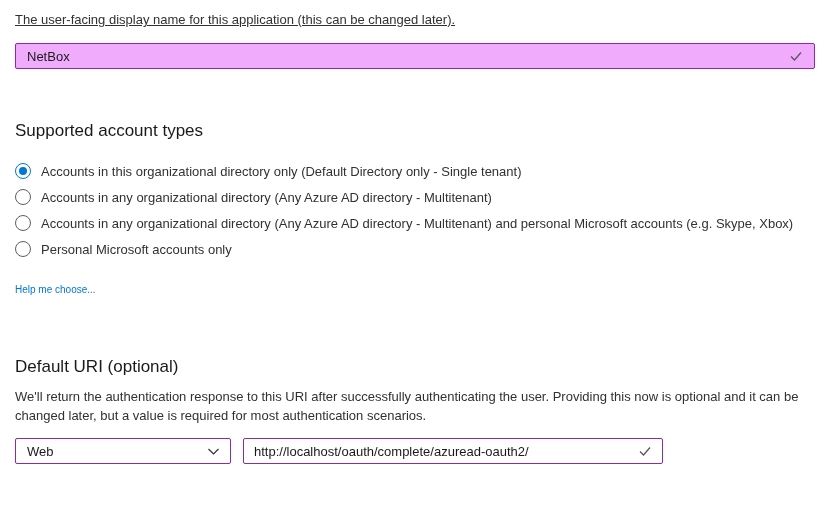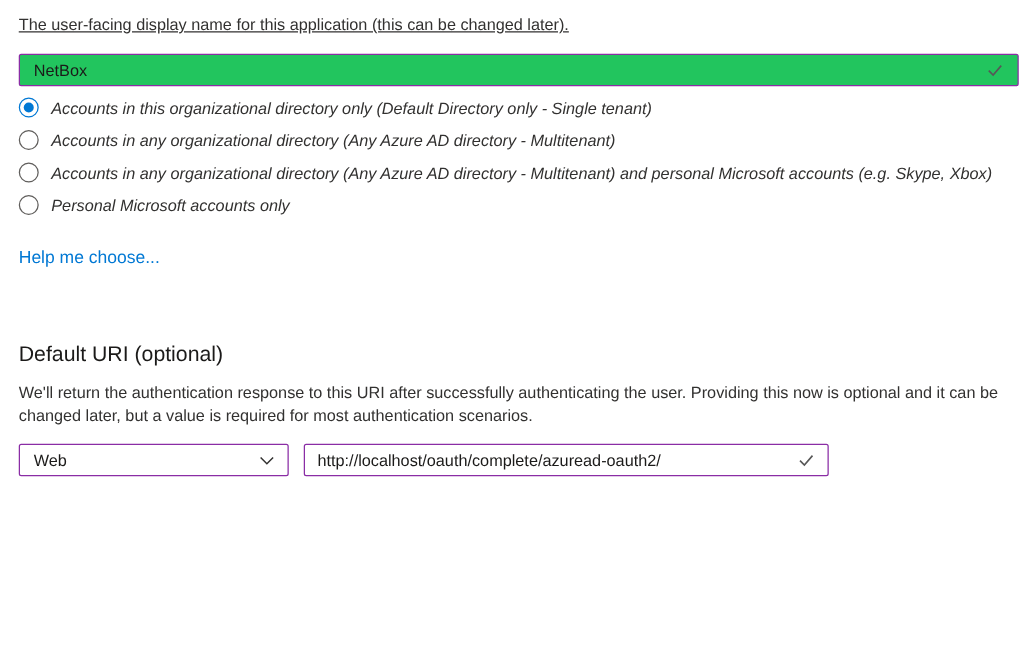--- a/index.html
+++ b/index.html
@@ -8,41 +8,41 @@
   .page { width: 829px; height: 516px; padding: 0 14px 0 15px; }
 
   .section-title { padding-top: 10px; font-size: 17px; line-height: 22px; font-weight: 400; color: #1b1a19; }
   .required-star { color: #e81123; margin-right: 4px; font-size: 15px; }
 
   .field-desc { margin-top: 12px; font-size: 13px; line-height: 16px; color: #323130; text-decoration: underline; }
 
   .text-input {
     margin-top: 15px; height: 26px; width: 800px;
     border: 1px solid #8a2da5; border-radius: 2px;
-    display: flex; align-items: center; background: #22c55e;
+    display: flex; align-items: center; background: #f0abfc;
   }
   .text-input .value { flex: 1 1 auto; padding-left: 11px; font-size: 13px; color: #1b1a19; white-space: nowrap; overflow: hidden; }
   .text-input .check { flex: 0 0 auto; padding-right: 10px; display: flex; align-items: center; }
 
   .sat-title { margin-top: 41px; }
   .question { margin-top: 17px; font-size: 13px; line-height: 16px; }
 
-  .radio-group { margin-top: 4px; font-style: italic; }
+  .radio-group { margin-top: 16px; }
   .radio-row { height: 26px; display: flex; align-items: center; cursor: default; }
   .radio-outer {
     flex: 0 0 auto; width: 16px; height: 16px; border-radius: 50%;
     border: 1px solid #605e5c; background: #fff;
     display: flex; align-items: center; justify-content: center;
   }
   .radio-row.selected .radio-outer { border-color: #0078d4; }
   .radio-dot { width: 8px; height: 8px; border-radius: 50%; background: #0078d4; display: none; }
   .radio-row.selected .radio-dot { display: block; }
   .radio-label { margin-left: 10px; font-size: 13px; color: #323130; white-space: nowrap; }
 
-  .help-link { display: inline-block; margin-top: 20px; font-size: 14px; line-height: 16px; color: #0078d4; text-decoration: none; cursor: pointer; }
+  .help-link { display: inline-block; margin-top: 20px; font-size: 10px; line-height: 16px; color: #0078d4; text-decoration: none; cursor: pointer; }
 
   .ruri-title { margin-top: 48px; }
   .ruri-desc { margin-top: 9px; width: 800px; font-size: 13px; line-height: 19px; color: #323130; }
 
   .controls-row { margin-top: 13px; display: flex; align-items: center; }
   .select-box {
     width: 216px; height: 26px; border: 1px solid #8a2da5; border-radius: 2px;
     display: flex; align-items: center; background: #fff; cursor: pointer;
   }
   .select-box .value { flex: 1 1 auto; padding-left: 11px; font-size: 13px; color: #1b1a19; }
@@ -66,20 +66,21 @@
   <div class="text-input">
     <div class="value">NetBox</div>
     <div class="check">
       <svg width="16" height="16" viewBox="0 0 16 16">
           <path d="M3 8.5 L6.5 12 L13 4.5" fill="none" stroke="#575757" stroke-width="1.3"></path>
         </svg>
     </div>
   </div>
 
   
+  <div class="section-title sat-title">Supported account types</div>
 
   <div class="radio-group" id="radio-group">
       <div class="radio-row selected">
         <div class="radio-outer">
           <div class="radio-dot"></div>
         </div>
         <div class="radio-label">Accounts in this organizational directory only (Default Directory only - Single tenant)</div>
       </div>
       <div class="radio-row">
         <div class="radio-outer"></div>

